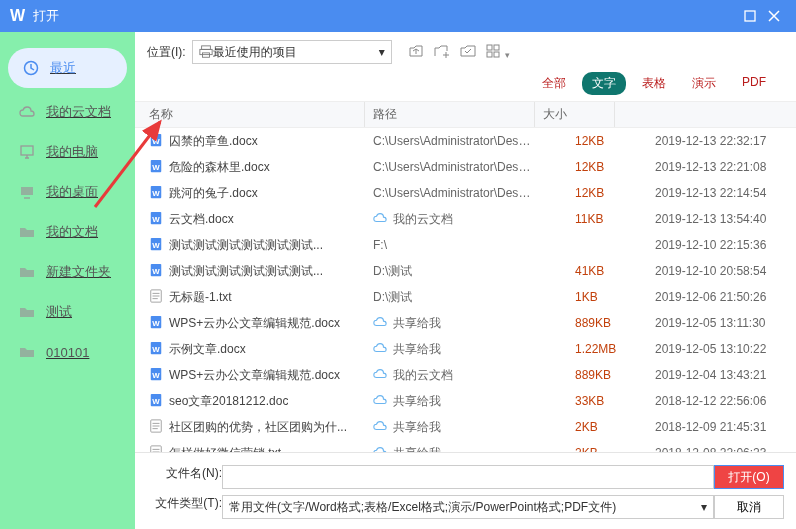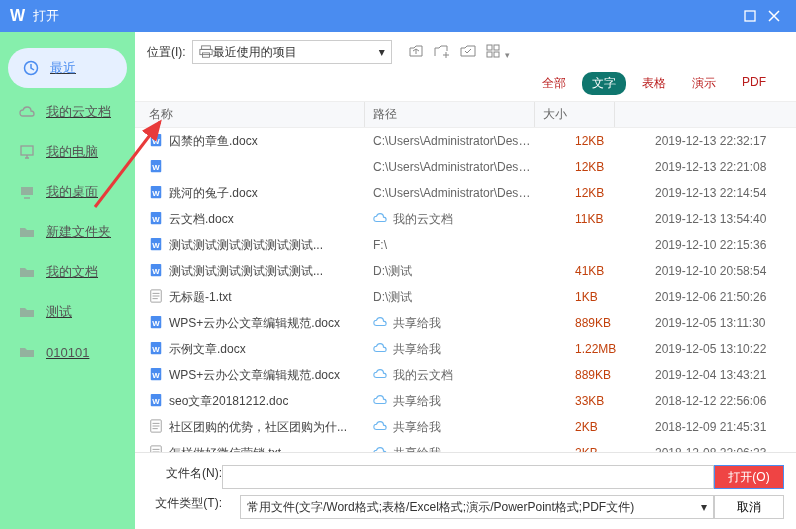--- a/index.html
+++ b/index.html
@@ -37,21 +37,21 @@
 .row .col-path { border: none; display: flex; align-items: center; gap: 6px; overflow: hidden; white-space: nowrap; color: #666; }
 .row .col-size { border: none; color: #c2410c; margin-left: 32px; }
 .row .col-date { color: #666; }
 .doc-icon { width: 14px; height: 14px; flex-shrink: 0; }
 .cloud-icon { width: 14px; height: 14px; color: #6bb5f0; flex-shrink: 0; }
 .ellipsis { overflow: hidden; text-overflow: ellipsis; white-space: nowrap; }
 .footer { border-top: 1px solid #e5e5e5; padding: 6px 12px 10px; background: #fff; }
 .footer-row { display: flex; align-items: flex-start; margin-top: 6px; }
 .footer-label { width: 75px; text-align: right; font-size: 12px; }
 .footer-input { flex: 1; height: 24px; border: 1px solid #ccc; padding: 0 6px; font-size: 12px; }
-.footer-select { flex: 1; height: 24px; border: 1px solid #ccc; padding: 0 6px; font-size: 12px; display: flex; align-items: center; cursor: pointer; margin-left: 18px; }
+.footer-select { flex: 1; height: 24px; border: 1px solid #ccc; padding: 0 6px; font-size: 12px; display: flex; align-items: center; cursor: pointer; }
 .btn { width: 70px; height: 24px; border: 1px solid #ccc; background: #fff; font-size: 12px; cursor: pointer; }
 .btn.primary { background: #ef4444; color: #fff; border-color: #4a8cf0; }
 .arrow-annot { position: absolute; left: 90px; top: 80px; pointer-events: none; z-index: 100; }
 </style>
 </head>
 <body>
 
 <div class="titlebar">
   <span class="logo">W</span>
   <span class="title">打开</span>
@@ -104,29 +104,29 @@
           </svg>
         </span>
         <span>我的桌面</span>
       </div>
       <div class="sidebar-item">
         <span class="icon">
           <svg width="16" height="16" viewBox="0 0 16 16">
             <path d="M1 13 L1 4 L6 4 L8 6 L15 6 L15 13 Z" fill="currentColor" opacity="0.7"></path>
           </svg>
         </span>
+        <span>我的文档</span>
+      </div>
+      <div class="sidebar-item">
+        <span class="icon">
+          <svg width="16" height="16" viewBox="0 0 16 16">
+            <path d="M1 13 L1 4 L6 4 L8 6 L15 6 L15 13 Z" fill="currentColor" opacity="0.7"></path>
+          </svg>
+        </span>
         <span>新建文件夹</span>
-      </div>
-      <div class="sidebar-item">
-        <span class="icon">
-          <svg width="16" height="16" viewBox="0 0 16 16">
-            <path d="M1 13 L1 4 L6 4 L8 6 L15 6 L15 13 Z" fill="currentColor" opacity="0.7"></path>
-          </svg>
-        </span>
-        <span>我的文档</span>
       </div>
       <div class="sidebar-item">
         <span class="icon">
           <svg width="16" height="16" viewBox="0 0 16 16">
             <path d="M1 13 L1 4 L6 4 L8 6 L15 6 L15 13 Z" fill="currentColor" opacity="0.7"></path>
           </svg>
         </span>
         <span>测试</span>
       </div>
       <div class="sidebar-item">
@@ -214,20 +214,21 @@
             <div class="col-date">
               <span>2019-12-13 22:32:17</span>
             </div>
           </div>
           <div class="row">
             <div class="col-name">
               <span><svg class="doc-icon" viewBox="0 0 16 16">
                   <rect x="2" y="1" width="12" height="14" rx="1" fill="#4a8cf0"></rect>
                   <text x="8" y="12" font-size="9" fill="#fff" text-anchor="middle" font-weight="bold">W</text>
                 </svg></span>
+              <span class="ellipsis">危险的森林里.docx</span>
             </div>
             <div class="col-path">
               <span class="ellipsis">C:\Users\Administrator\Deskto...</span>
             </div>
             <div class="col-size">
               <span>12KB</span>
             </div>
             <div class="col-date">
               <span>2019-12-13 22:21:08</span>
             </div>

